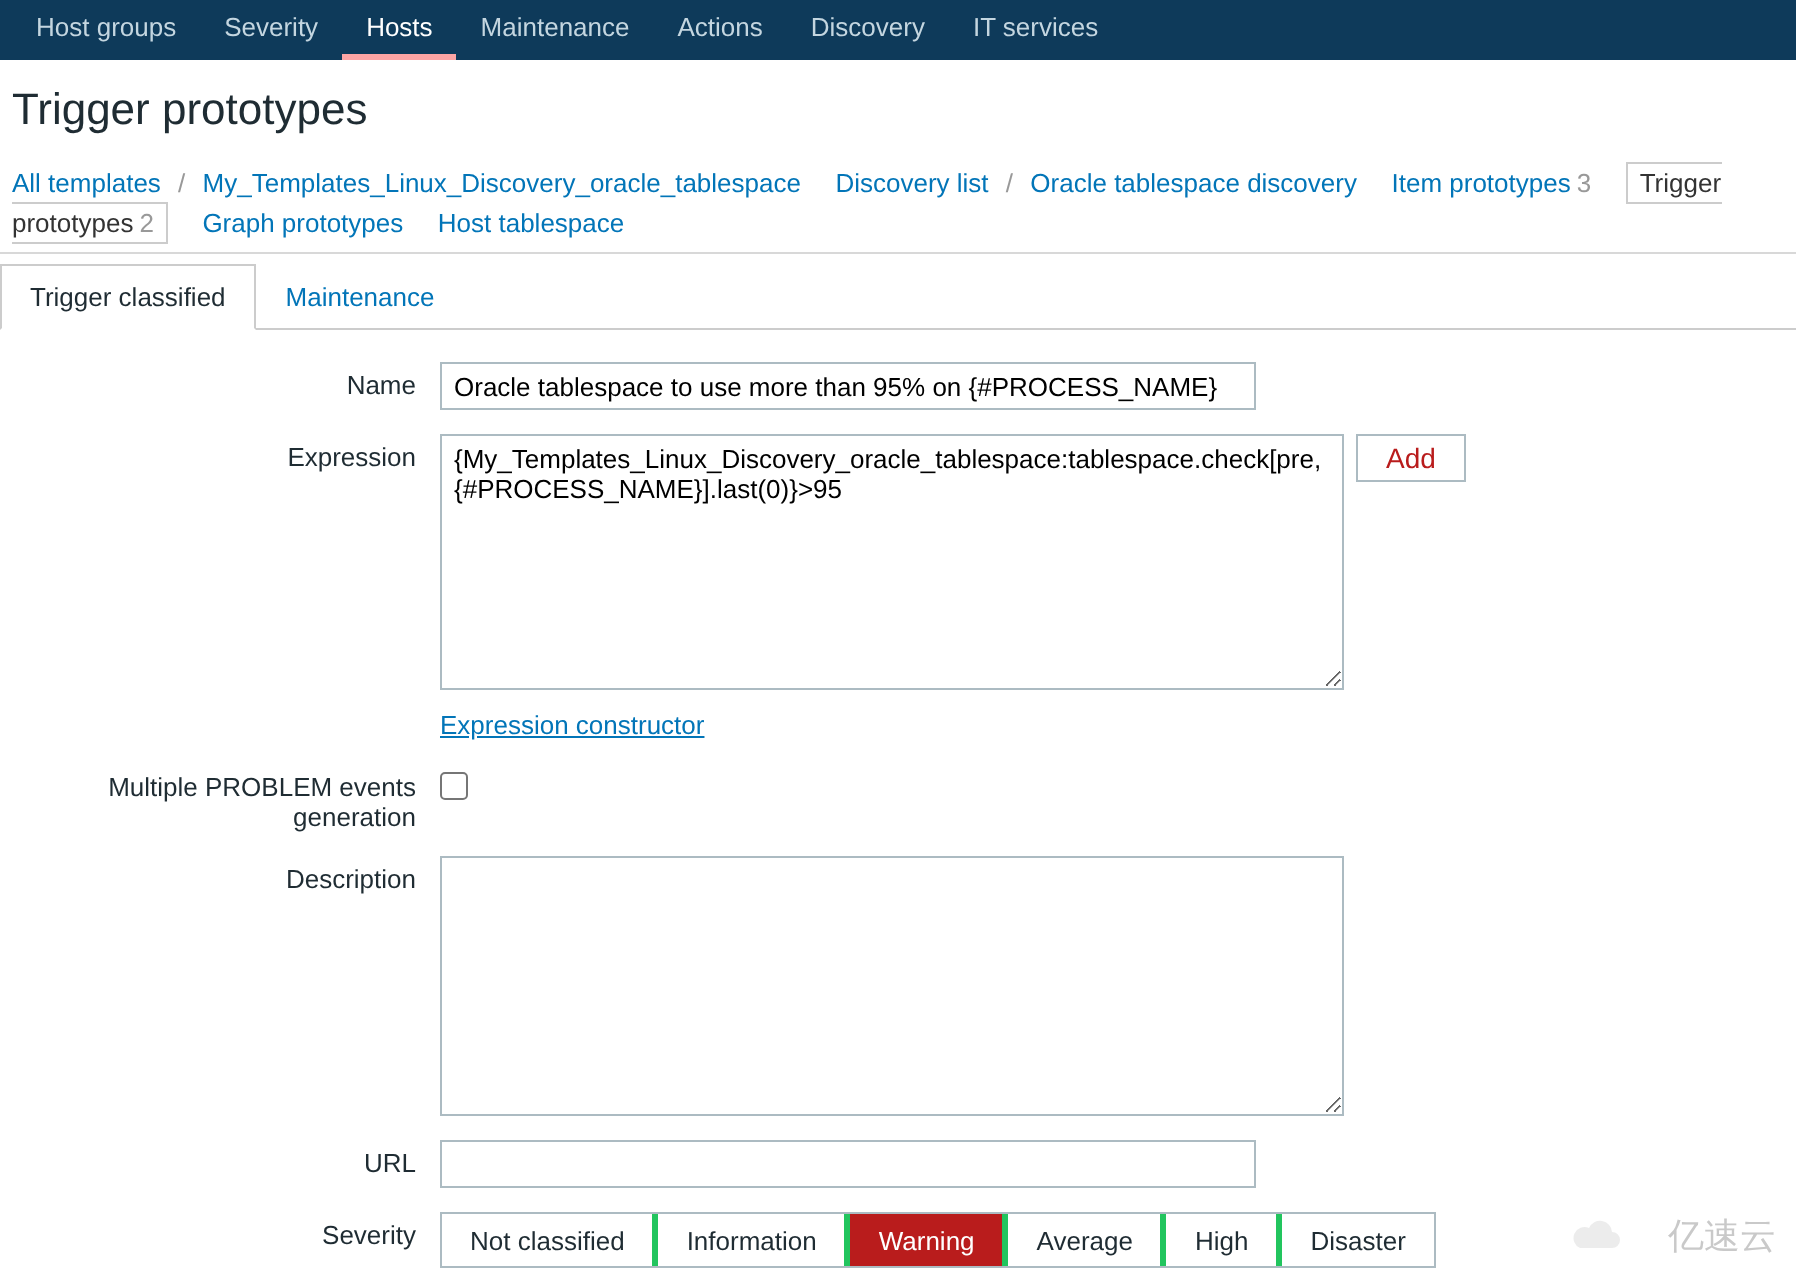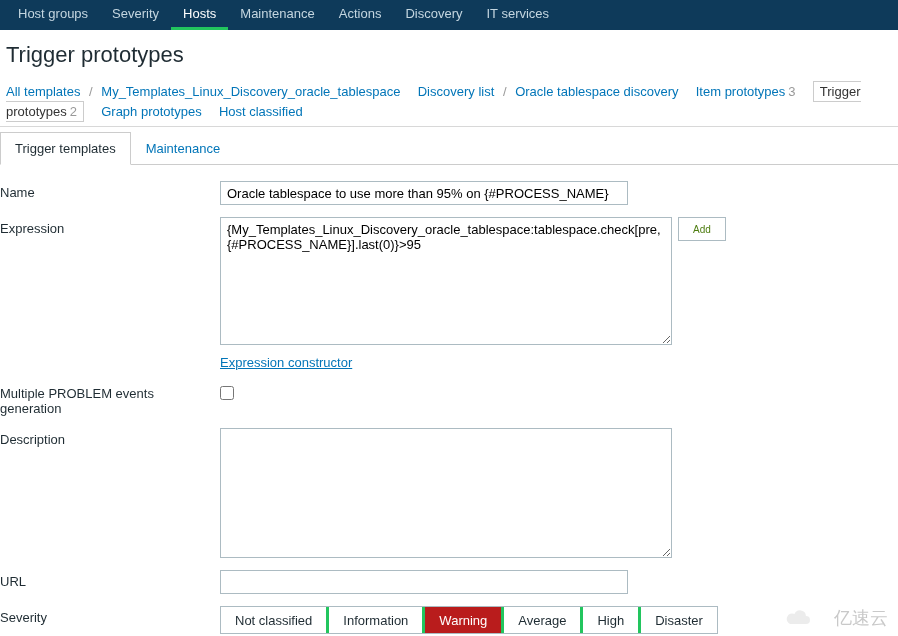--- a/index.html
+++ b/index.html
@@ -23,21 +23,21 @@
     .topnav-item {
       color: #c4d6e0;
       padding: 0 12px;
       height: 33px;
       line-height: 30px;
       cursor: pointer;
       font-size: 13px;
     }
     .topnav-item.active {
       color: #ffffff;
-      border-bottom: 3px solid #22c55e;
+      border-bottom: 3px solid #fca5a5;
       height: 30px;
       line-height: 27px;
     }
     .page-title {
       font-size: 22px;
       font-weight: normal;
       color: #1f2c33;
       padding: 12px 6px 10px 6px;
     }
     .breadcrumb {
@@ -82,21 +82,21 @@
     .form {
       padding: 16px 0;
     }
     .form-row {
       display: flex;
       align-items: flex-start;
       margin-bottom: 12px;
     }
     .form-label {
       width: 220px;
-      text-align: left;
+      text-align: right;
       padding-right: 12px;
       padding-top: 4px;
       color: #1f2c33;
       font-size: 13px;
     }
     .form-control {
       display: flex;
       align-items: flex-start;
       gap: 6px;
     }
@@ -124,23 +124,23 @@
       padding: 4px 6px;
       font-size: 13px;
       font-family: inherit;
       resize: both;
     }
     .btn {
       border: 1px solid #acbbc2;
       background: #fff;
       height: 24px;
       padding: 0 14px;
-      font-size: 10px;
-      cursor: pointer;
-      color: #4d7c0f;
+      font-size: 14px;
+      cursor: pointer;
+      color: #b91c1c;
     }
     .link-action {
       color: #0275b8;
       text-decoration: underline;
       font-size: 13px;
       cursor: pointer;
       display: inline-block;
       margin-top: 4px;
     }
     .severity-group {
@@ -203,25 +203,25 @@
   <a>Discovery list</a>
   <span class="sep">/</span>
   <a>Oracle tablespace discovery</a>
   <span class="spacer"></span>
   <a>Item prototypes</a><span class="count">3</span>
   <span class="spacer"></span>
   <span class="current"><span>Trigger prototypes</span><span class="count">2</span></span>
   <span class="spacer"></span>
   <a>Graph prototypes</a>
   <span class="spacer"></span>
-  <a>Host classified</a>
+  <a>Host tablespace</a>
 </div>
 
 <div class="tabs">
-  <div class="tab active">Trigger templates</div>
+  <div class="tab active">Trigger classified</div>
   <div class="tab">Maintenance</div>
 </div>
 
 <div class="form">
 
   <div class="form-row">
     <div class="form-label">Name</div>
     <div class="form-control">
       <input type="text" class="wide" value="Oracle tablespace to use more than 95% on {#PROCESS_NAME}" style="">
     </div>

